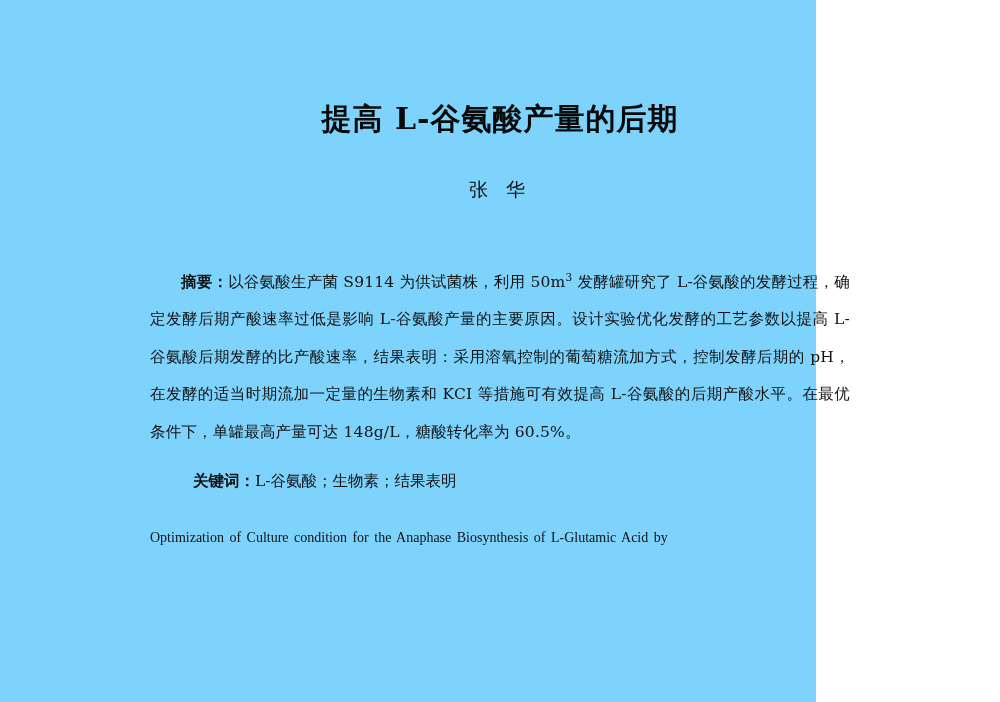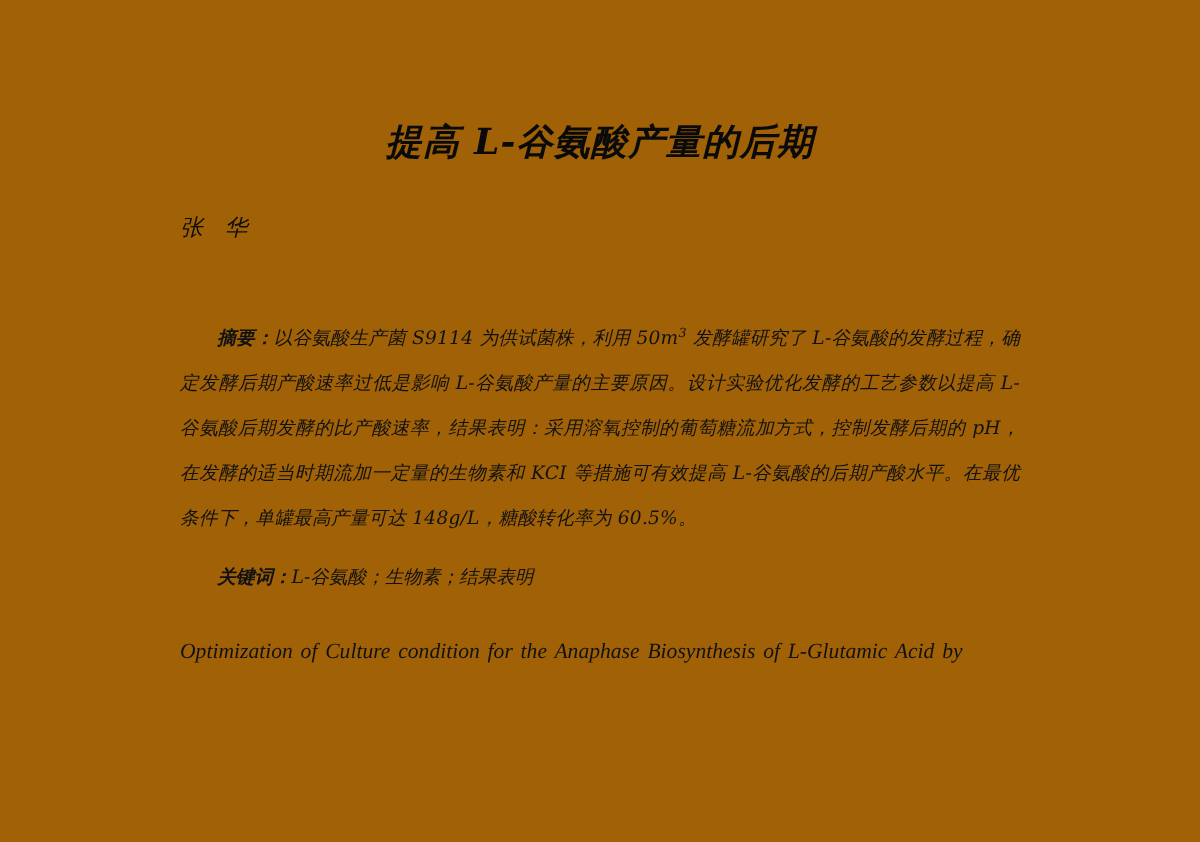--- a/index.html
+++ b/index.html
@@ -9,26 +9,25 @@
   }
   body {
     width: 1000px;
     height: 702px;
     overflow: hidden;
     font-family: "Liberation Serif", "DejaVu Serif", serif;
     color: #000000;
   }
   .page {
     position: relative;
-    width: 1000px;
+    width: 816px;
     height: 702px;
-    background: #a16207;
+    background: #7dd3fc;
     box-sizing: border-box;
     padding: 0;
-    font-style: italic;
   }
   .paper-body {
     position: absolute;
     left: 0;
     top: 0;
     width: 1000px;
     height: 702px;
     padding: 96px 150px 0 150px;
     box-sizing: border-box;
   }
@@ -39,20 +38,21 @@
     font-weight: 700;
     line-height: 1.55;
     letter-spacing: 1px;
     margin: 0;
     color: #0a0a0a;
   }
   .title-line {
     display: block;
   }
   .author {
+    text-align: center;
     font-family: "DejaVu Serif", "Liberation Serif", serif;
     font-size: 19px;
     font-weight: 400;
     letter-spacing: 6px;
     margin-top: 34px;
     color: #0d0d0d;
   }
   .abstract-block {
     margin-top: 60px;
   }
@@ -72,24 +72,25 @@
   .keywords {
     font-family: "DejaVu Serif", "Liberation Serif", serif;
     font-size: 15.5px;
     line-height: 2.1;
     margin: 14px 0 0 0;
     text-indent: 2em;
     color: #111111;
   }
   .kw-label {
     font-weight: 700;
+    margin-left: 12px;
   }
   .en-title {
     font-family: "Liberation Serif", "DejaVu Serif", serif;
-    font-size: 18px;
+    font-size: 14px;
     line-height: 2.0;
     margin: 26px 0 0 0;
     text-align: justify;
     color: #111111;
     word-spacing: 2px;
   }
   sup {
     font-size: 0.68em;
     vertical-align: super;
     line-height: 0;

